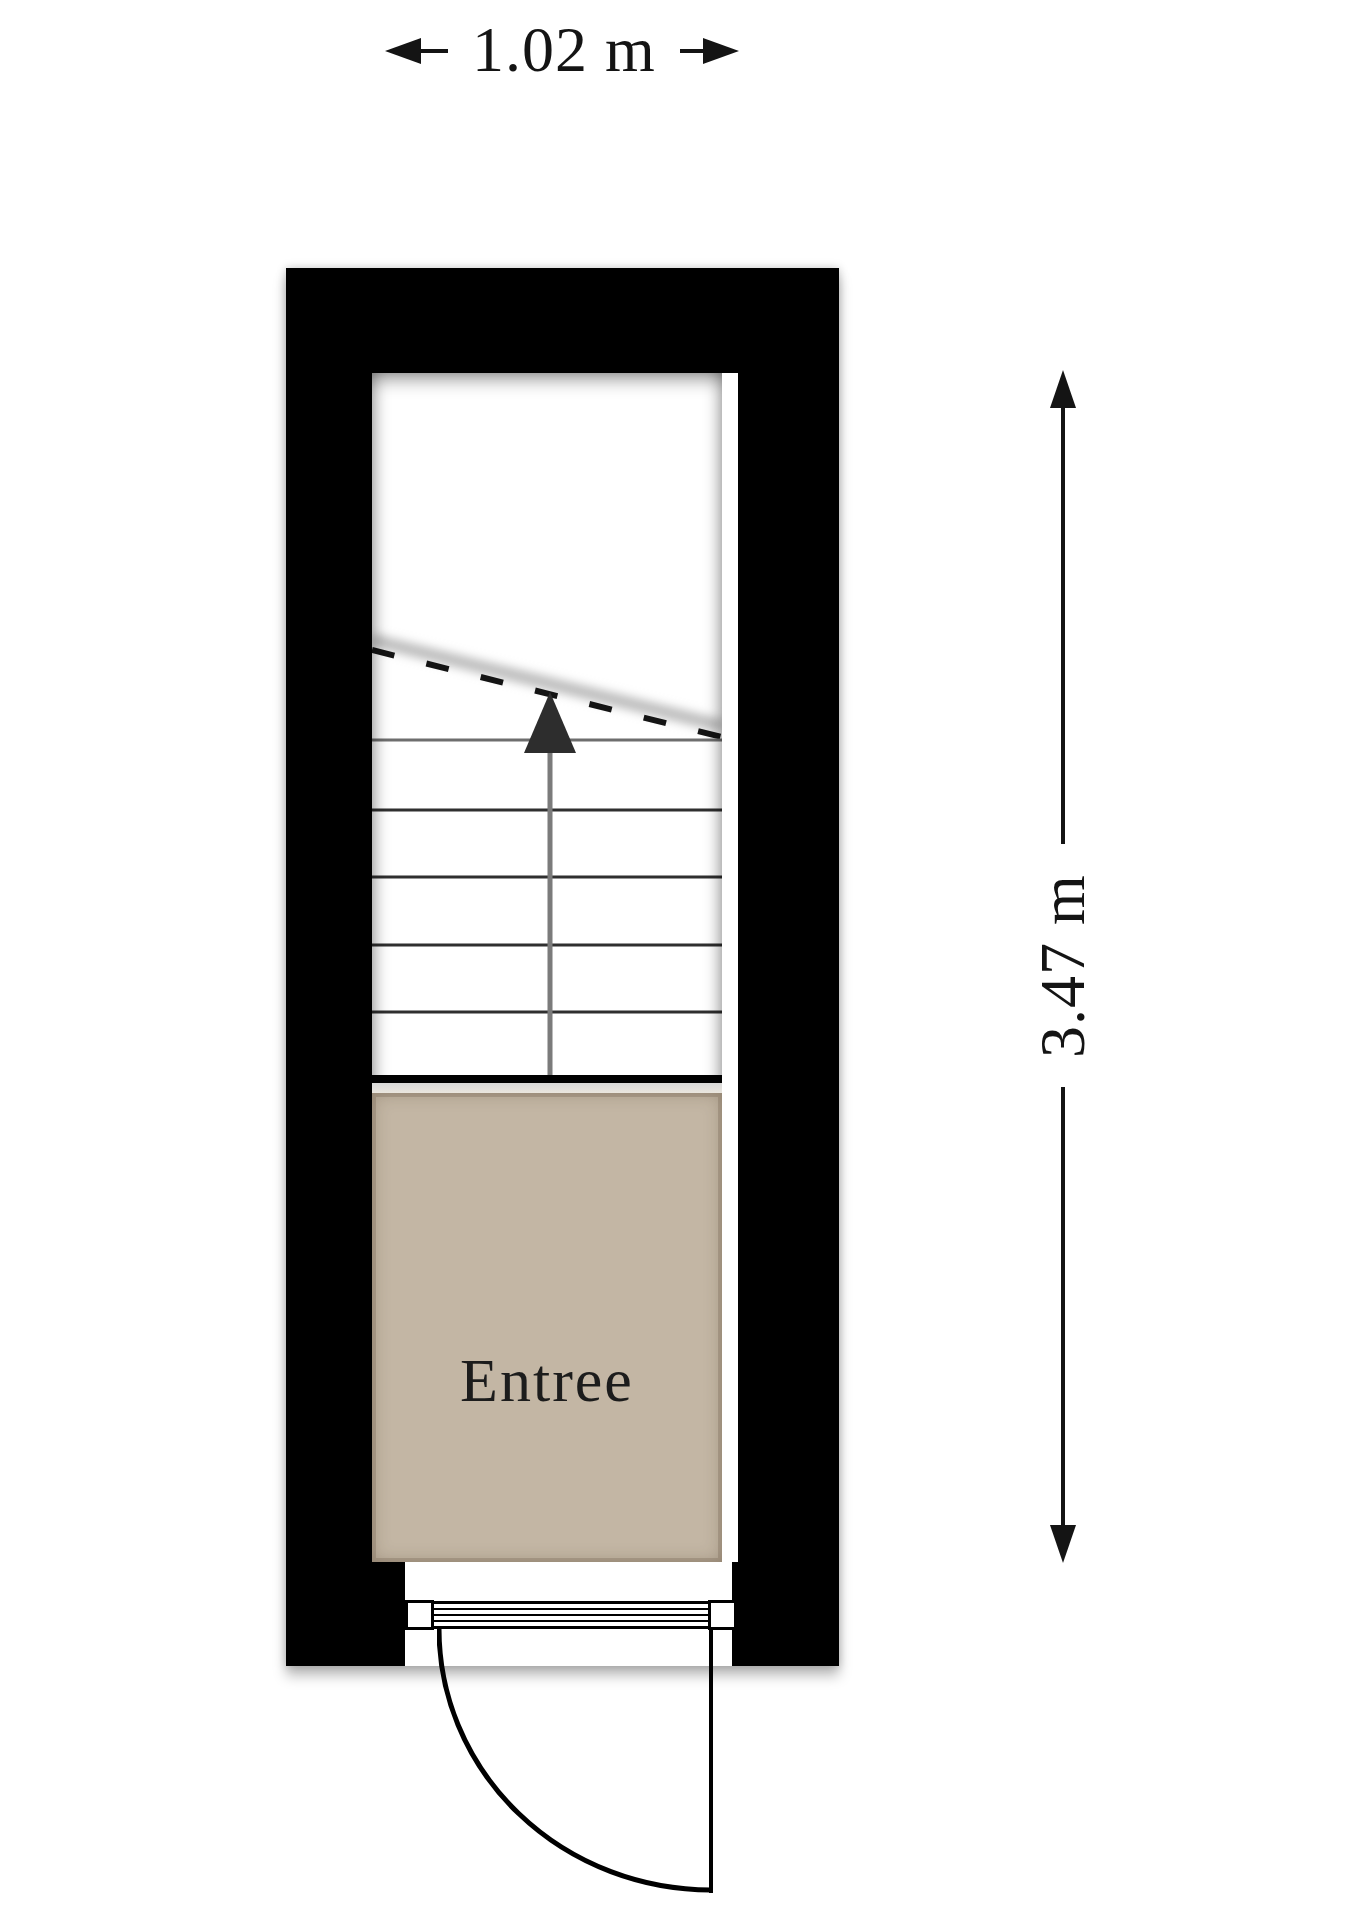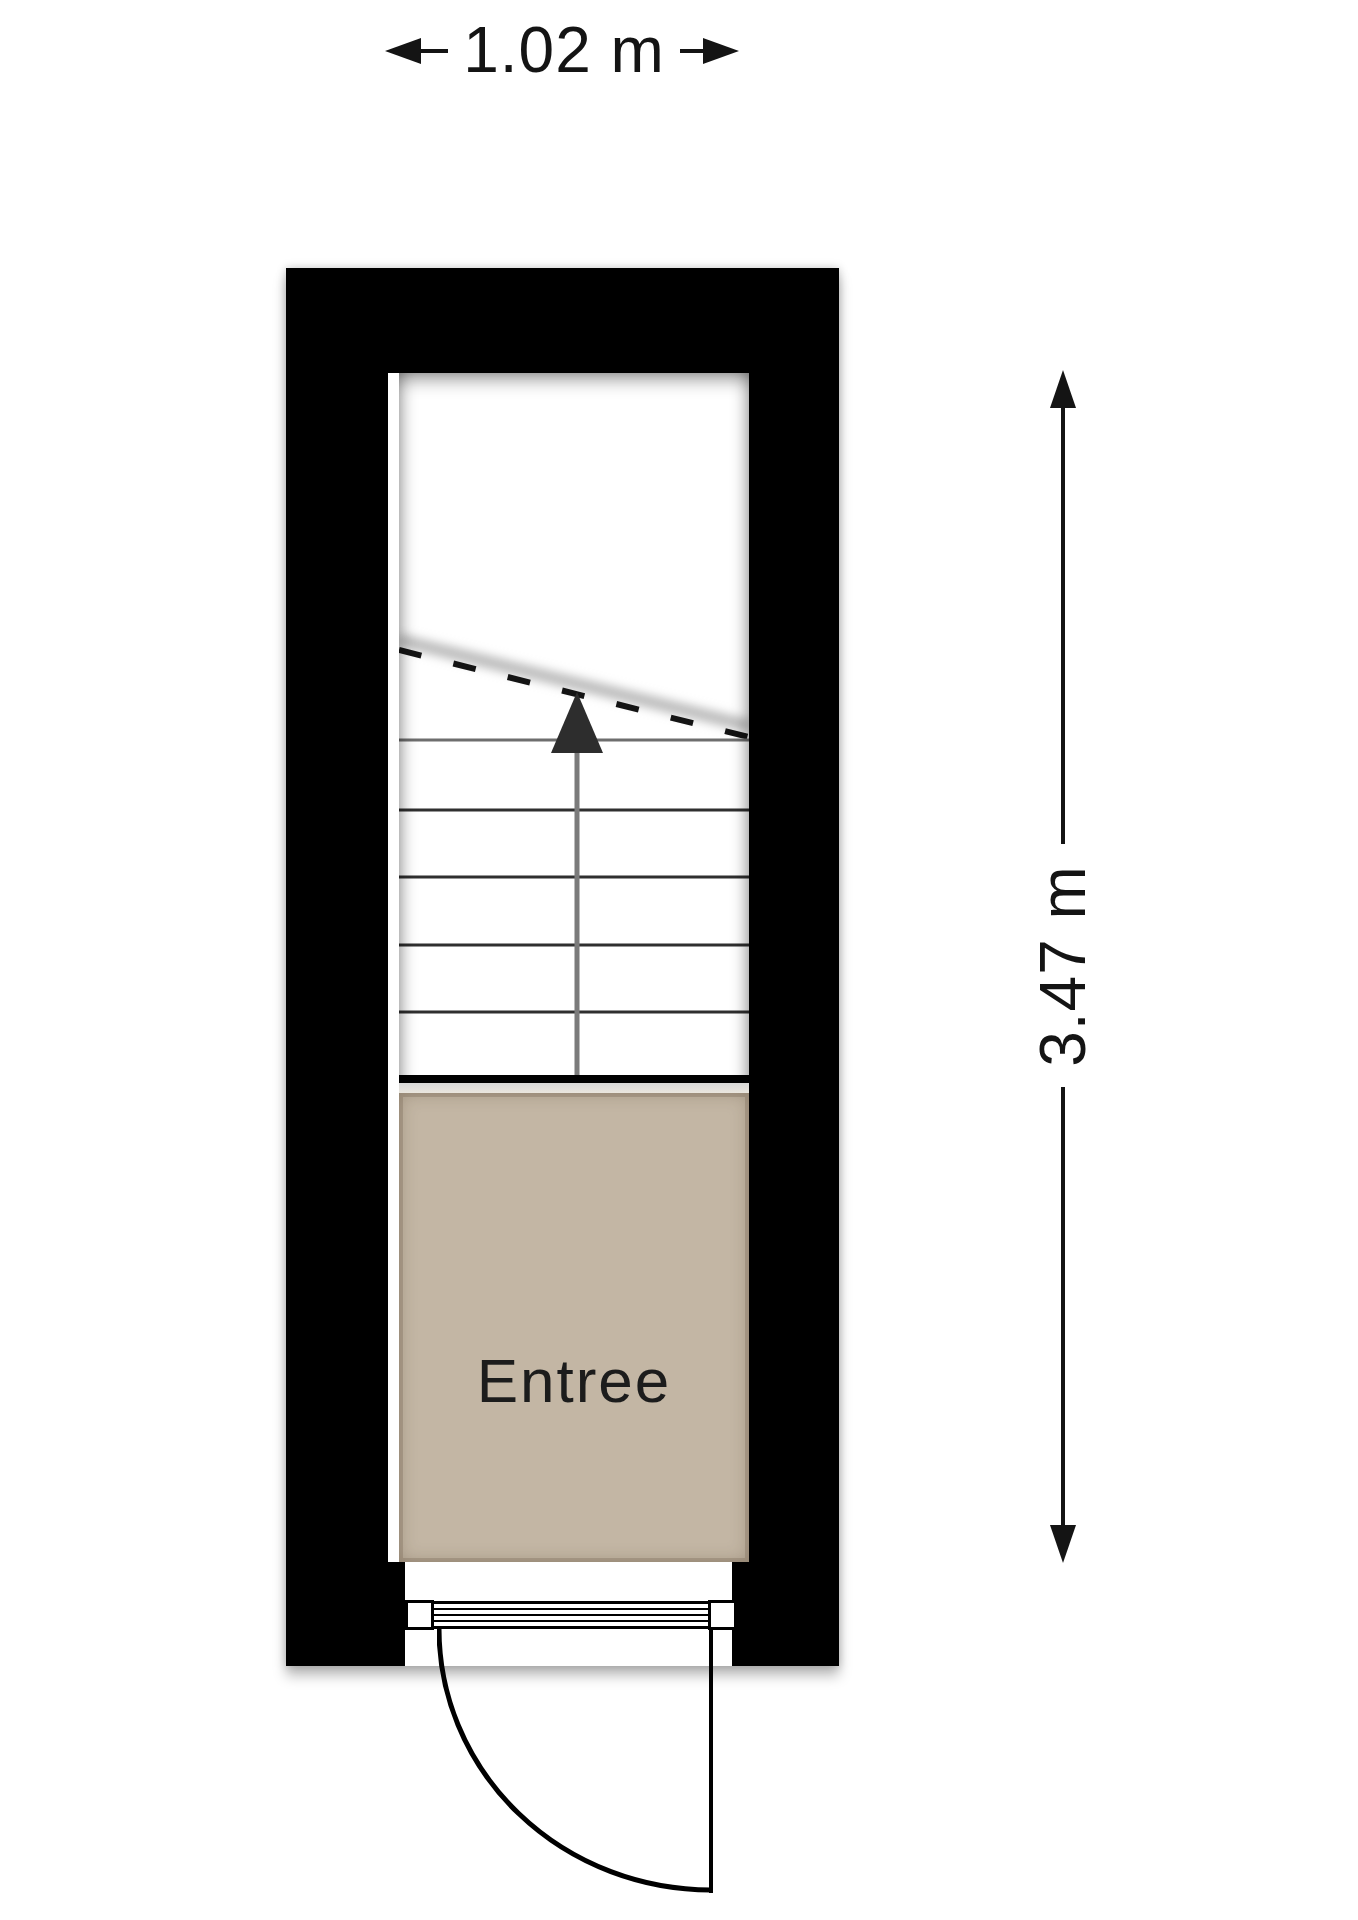--- a/index.html
+++ b/index.html
@@ -8,21 +8,21 @@
     --ink:#141414;
     --shaft:#7b7b7b;
     --head:#2d2d2d;
     --tread:#2f2f2f;
     --tread-light:#6e6e6e;
     --paper:#ffffff;
   }
   *{margin:0;padding:0;box-sizing:border-box;}
   html,body{background:var(--paper);}
   body{font-family:"Liberation Sans","DejaVu Sans",sans-serif;}
-  #canvas{position:relative;width:1358px;height:1920px;background:var(--paper);overflow:hidden;}
+  #canvas{position:relative;width:1358px;height:1920px;background:var(--paper);overflow:hidden;font-family:Liberation Serif, serif;}
 
   
   .dim-label{position:absolute;transform:translate(-50%,-50%);font-size:64px;color:var(--ink);
              letter-spacing:1px;white-space:nowrap;}
   .dim-label.vertical{transform:translate(-50%,-50%) rotate(-90deg);}
   .tail{position:absolute;background:var(--ink);}
   .tri{position:absolute;width:0;height:0;}
   .tri-left {border-top:13px solid transparent;border-bottom:13px solid transparent;border-right:36px solid var(--ink);}
   .tri-right{border-top:13px solid transparent;border-bottom:13px solid transparent;border-left:36px solid var(--ink);}
   .tri-up   {border-left:13px solid transparent;border-right:13px solid transparent;border-bottom:38px solid var(--ink);}
@@ -30,21 +30,21 @@
 
   
   .plan{position:absolute;left:286px;top:268px;width:553px;height:1398px;
         box-shadow:0 0 9px rgba(0,0,0,.22),0 10px 12px rgba(0,0,0,.25);background:var(--paper);}
   .wall{position:absolute;background:var(--wall);}
   .wall-top{left:0;top:0;width:553px;height:105px;}
   .wall-left{left:0;top:0;width:102px;height:1398px;}
   .wall-right{left:452px;top:0;width:101px;height:1398px;}
   .wall-stub-left{left:102px;top:1294px;width:17px;height:104px;}
   .wall-stub-right{left:446px;top:1294px;width:6px;height:104px;}
-  .interior{position:absolute;left:113px;top:105px;width:350px;height:1096px;background:var(--paper);}
+  .interior{position:absolute;left:86px;top:105px;width:350px;height:1096px;background:var(--paper);}
 
   
   .stairs-svg{position:absolute;left:0;top:0;width:350px;height:710px;display:block;}
   .stairs-shade{position:absolute;left:0;top:0;width:350px;height:710px;pointer-events:none;
     box-shadow:inset 0 14px 18px -8px rgba(0,0,0,.42),
                inset 13px 0 16px -10px rgba(0,0,0,.33),
                inset -13px 0 16px -10px rgba(0,0,0,.33);}
   .landing-strip{position:absolute;left:0;top:710px;width:350px;height:10px;
     background:linear-gradient(#d8d8d8,#eae6de);}
 

